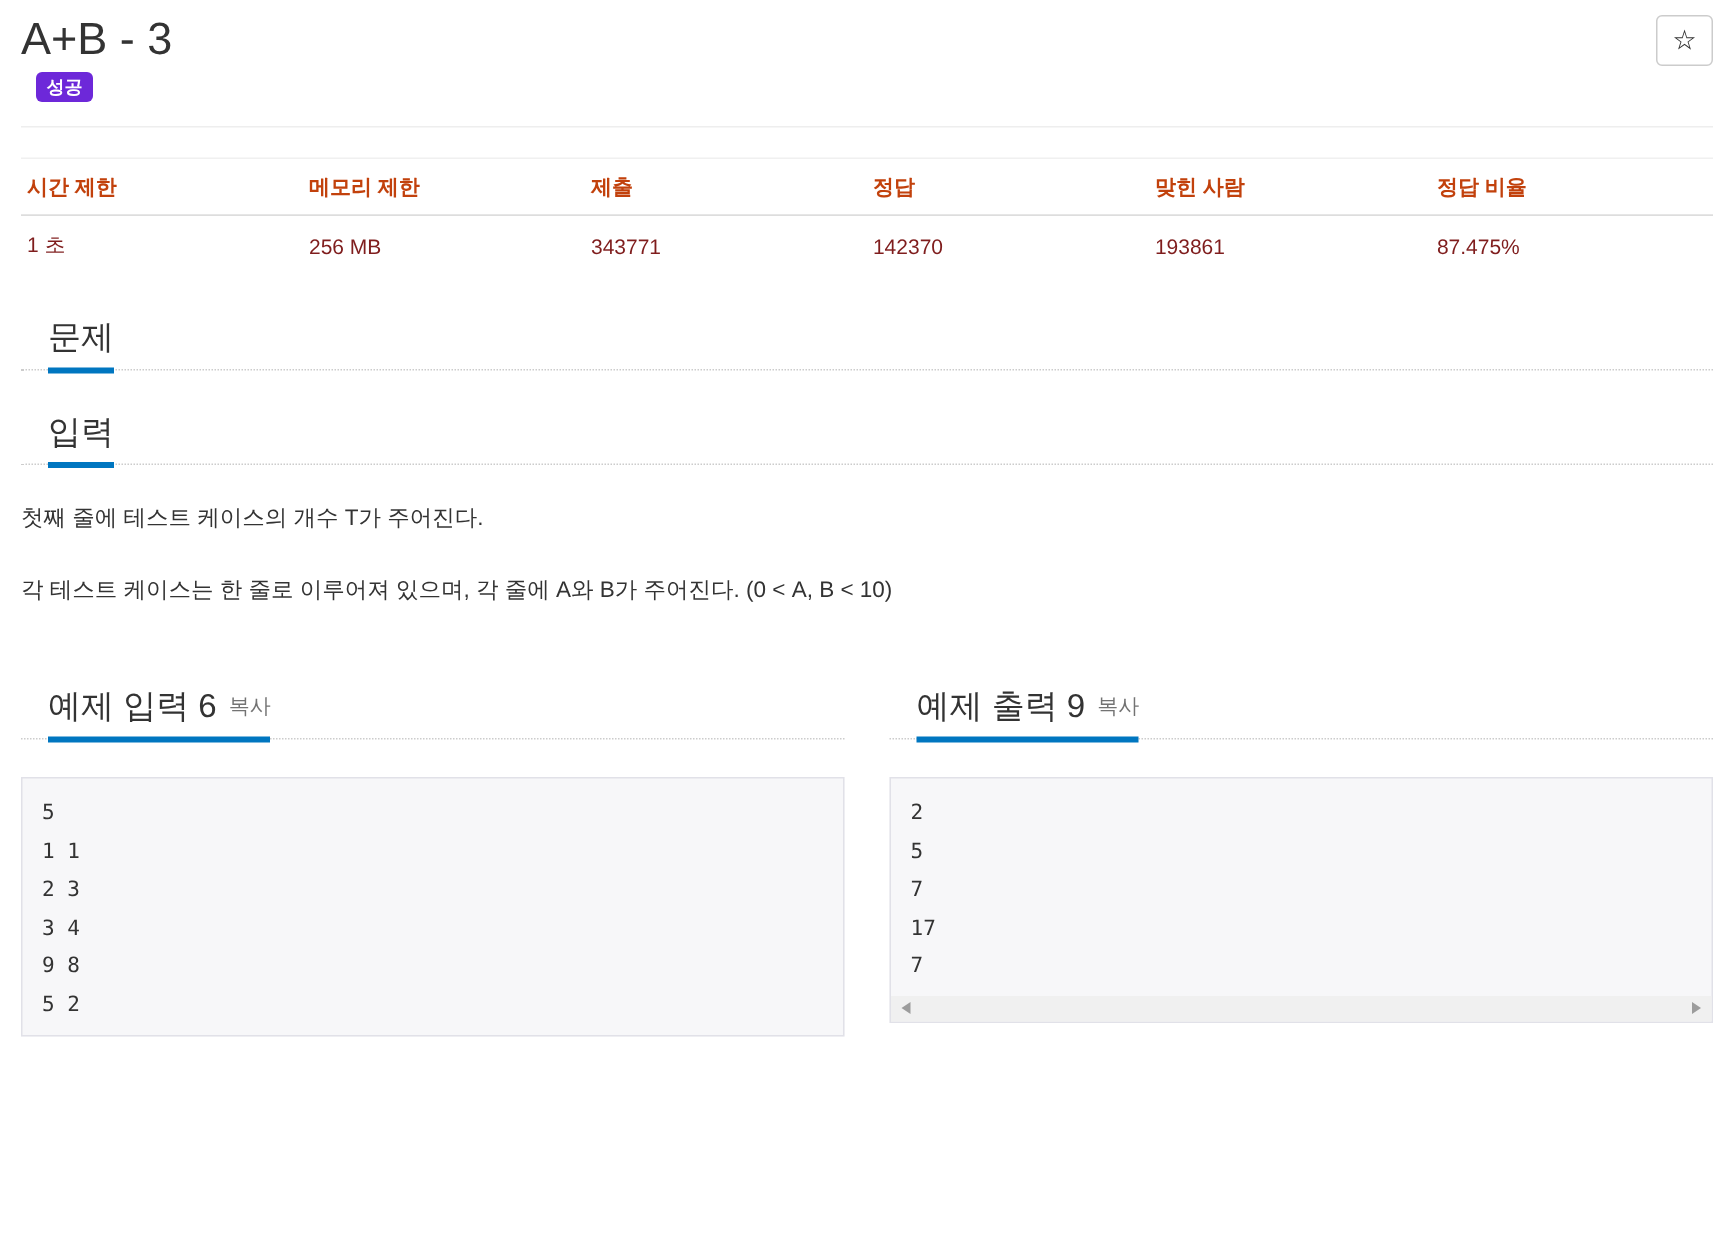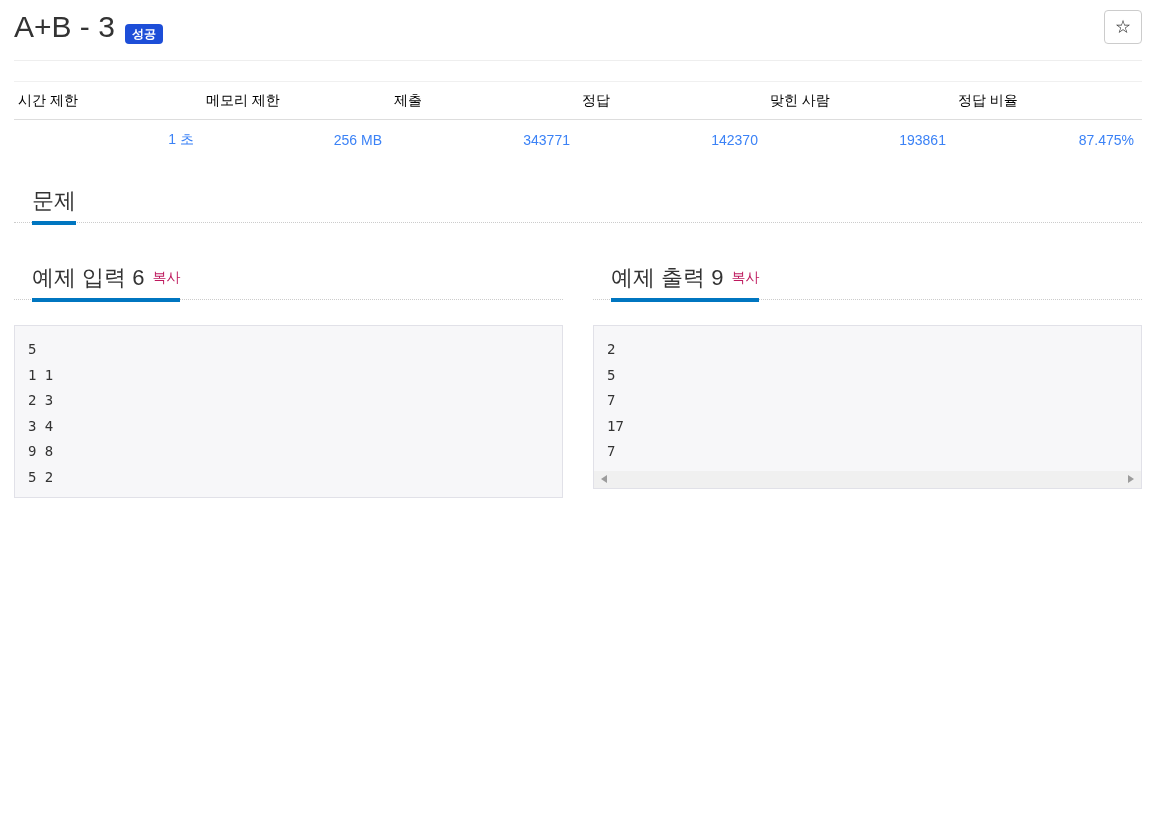--- a/index.html
+++ b/index.html
@@ -16,33 +16,33 @@
   }
 
   
   .page-header {
     display: flex;
     justify-content: space-between;
     align-items: flex-start;
     border-bottom: 1px solid #eeeeee;
     padding-bottom: 16px;
   }
-  .title-wrap { display: flex; align-items: flex-end; }
+  .title-wrap { display: flex; align-items: flex-start; flex-direction: column; }
   h1.problem-title {
     margin: 0;
     font-size: 30px;
     font-weight: 400;
     color: #333333;
     letter-spacing: 0;
   }
   .status-badge {
     display: inline-block;
     margin-left: 10px;
     margin-top: 4px;
-    background: #1d4ed8;
+    background: #6d28d9;
     color: #ffffff;
     font-size: 12px;
     font-weight: 700;
     line-height: 1;
     padding: 4px 7px;
     border-radius: 4px;
   }
   .star-button {
     width: 38px;
     height: 34px;
@@ -61,51 +61,51 @@
   table.info-table {
     width: 100%;
     border-collapse: collapse;
     margin-top: 20px;
     border-top: 1px solid #f0f0f0;
   }
   table.info-table th {
     width: 16.66%;
     text-align: left;
     font-size: 14px;
-    font-weight: 400;
-    color: #000000;
+    font-weight: 700;
+    color: #c2410c;
     padding: 10px 8px 9px 4px;
     border-bottom: 1px solid #dddddd;
   }
   table.info-table td {
-    text-align: right;
+    text-align: left;
     font-size: 14px;
     font-weight: 400;
-    color: #3b82f6;
+    color: #7f1d1d;
     padding: 11px 8px 11px 4px;
   }
 
   
   .headline {
     border-bottom: 1px dotted #cccccc;
     margin-top: 30px;
     line-height: 1;
   }
   .headline h2 {
     display: inline-block;
     margin: 0 0 -3px 18px;
     font-size: 22px;
     font-weight: 400;
     color: #333333;
     padding-bottom: 9px;
     border-bottom: 4px solid #0076c0;
   }
   .copy-link {
     font-size: 14px;
-    color: #be185d;
+    color: #737373;
     text-decoration: none;
     margin-left: 8px;
     vertical-align: 3px;
     cursor: pointer;
   }
   .section p {
     font-size: 15px;
     line-height: 1.6;
     margin: 24px 0;
     color: #333333;
@@ -186,20 +186,27 @@
       </tr>
     </tbody>
   </table>
 
   <div class="section">
     <div class="headline">
       <h2>문제</h2>
     </div>
   </div>
 
+  <div class="section">
+    <div class="headline">
+      <h2>입력</h2>
+    </div>
+    <p>첫째 줄에 테스트 케이스의 개수 T가 주어진다.</p>
+    <p>각 테스트 케이스는 한 줄로 이루어져 있으며, 각 줄에 A와 B가 주어진다. (0 &lt; A, B &lt; 10)</p>
+  </div>
 
 
   <div class="samples-row">
 
     <div class="sample-col">
       <div class="headline">
         <h2><span>예제 입력 6</span><a class="copy-link">복사</a></h2>
       </div>
       <div class="sampledata">
         <code class="sample-code">5

